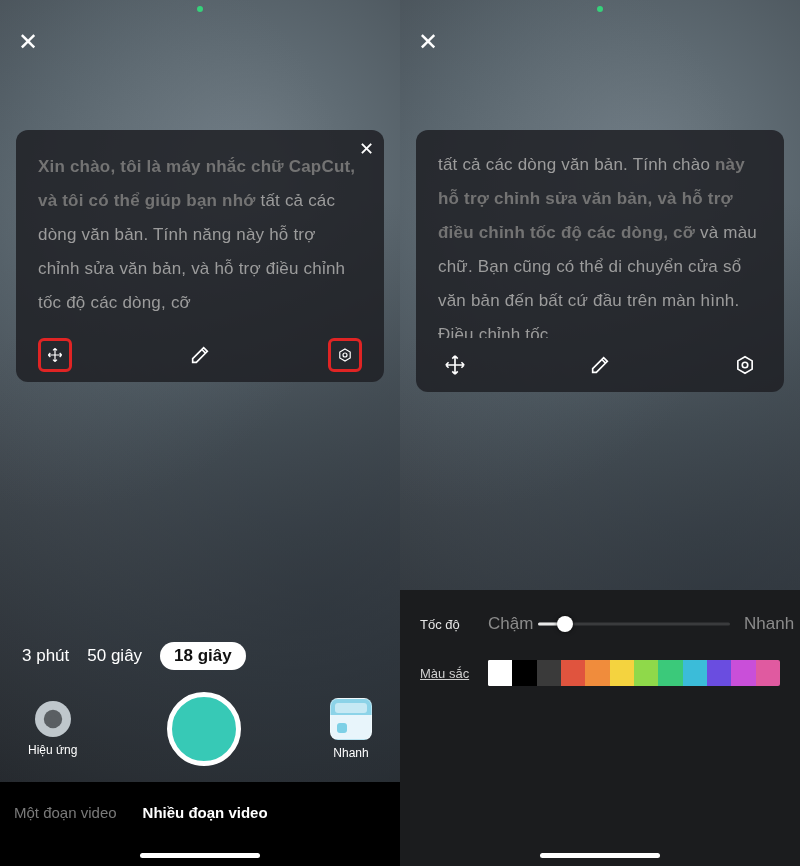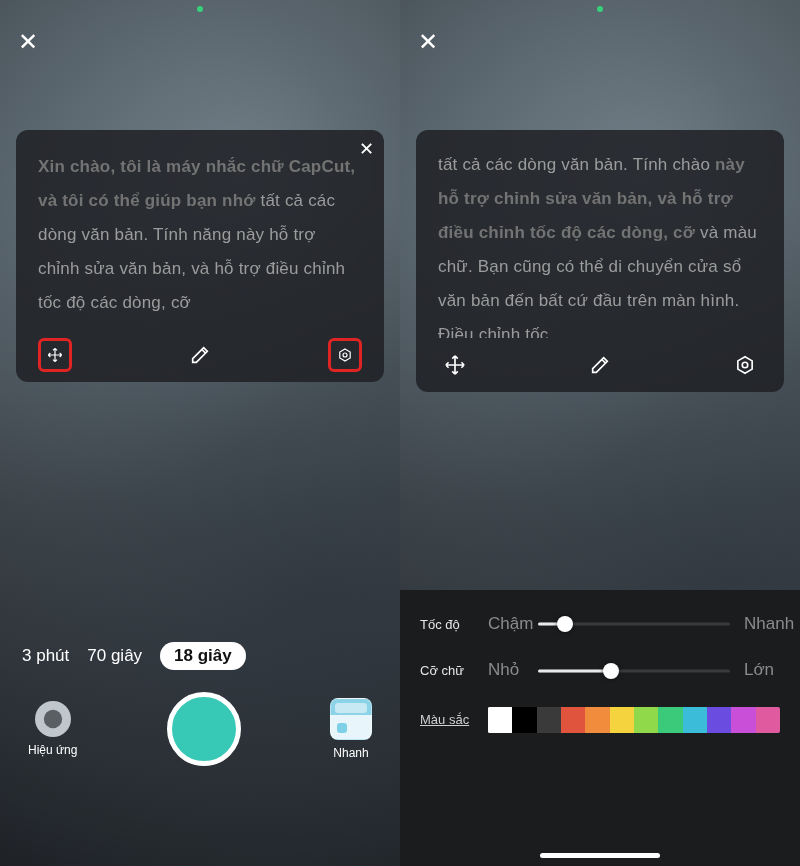--- a/index.html
+++ b/index.html
@@ -134,21 +134,21 @@
           <svg viewBox="0 0 24 24">
               <path d="M12 3l7.8 4.5v9L12 21l-7.8-4.5v-9L12 3z"></path>
               <circle cx="12" cy="12" r="3"></circle>
             </svg>
         </div>
       </div>
     </div>
 
     <div class="duration-row">
       <span>3 phút</span>
-      <span>70 giây</span>
+      <span>50 giây</span>
       <span class="chip">18 giây</span>
     </div>
 
     <div class="cam-row">
       <div class="side-col">
         <div class="smile-ic">
           <svg viewBox="0 0 24 24">
               <circle cx="12" cy="12" r="10"></circle>
               <circle cx="9" cy="10" r="1.3"></circle>
               <path d="M14 9.5c.8-1 2.2-1 3 0" stroke="#5a5f63" stroke-width="1.5" fill="none"></path>
@@ -157,20 +157,25 @@
         </div>
         <span>Hiệu ứng</span>
       </div>
       <div class="shutter"></div>
       <div class="side-col">
         <div class="album-thumb"></div>
         <span>Nhanh</span>
       </div>
     </div>
 
+    <div class="tabbar">
+      <span>Một đoạn video</span>
+      <span class="active">Nhiều đoạn video</span>
+      <div class="home-ind"></div>
+    </div>
   </div>
 
   <div class="phone right">
     <div class="bg"></div>
     <div class="statusdot"></div>
     <div class="close-x">✕</div>
 
     <div class="card rightcard">
       <div class="textclip right">
         <p>
@@ -204,30 +209,20 @@
         <div class="lab">Tốc độ</div>
         <div class="end">Chậm</div>
         <div class="slider">
           <div class="track"></div>
           <div class="fill" style="width:14%"></div>
           <div class="knob" style="left:14%"></div>
         </div>
         <div class="end">Nhanh</div>
       </div>
 
-      <div class="srow">
-        <div class="lab">Cỡ chữ</div>
-        <div class="end">Nhỏ</div>
-        <div class="slider">
-          <div class="track"></div>
-          <div class="fill" style="width:38%"></div>
-          <div class="knob" style="left:38%"></div>
-        </div>
-        <div class="end">Lớn</div>
-      </div>
 
       <div class="color-row">
         <div class="lab" style="width:54px">Màu sắc</div>
         <div class="swatches" id="swatches">
             <div class="sel-sw" style="background: rgb(255, 255, 255);"></div>
             <div style="background: rgb(0, 0, 0);"></div>
             <div style="background: rgb(58, 58, 58);"></div>
             <div style="background: rgb(224, 84, 62);"></div>
             <div style="background: rgb(240, 140, 60);"></div>
             <div style="background: rgb(244, 211, 63);"></div>

